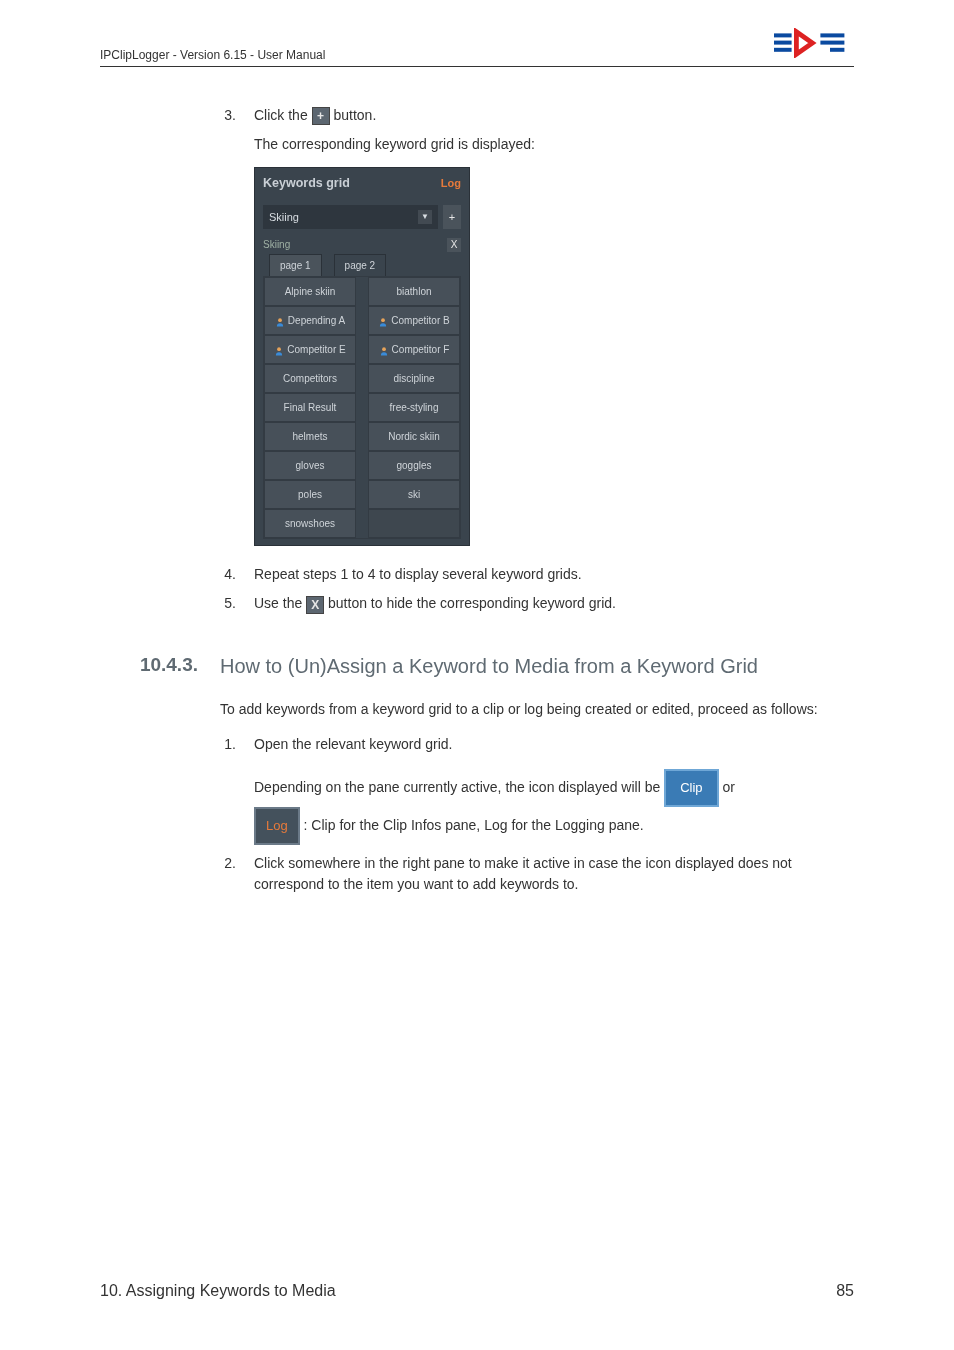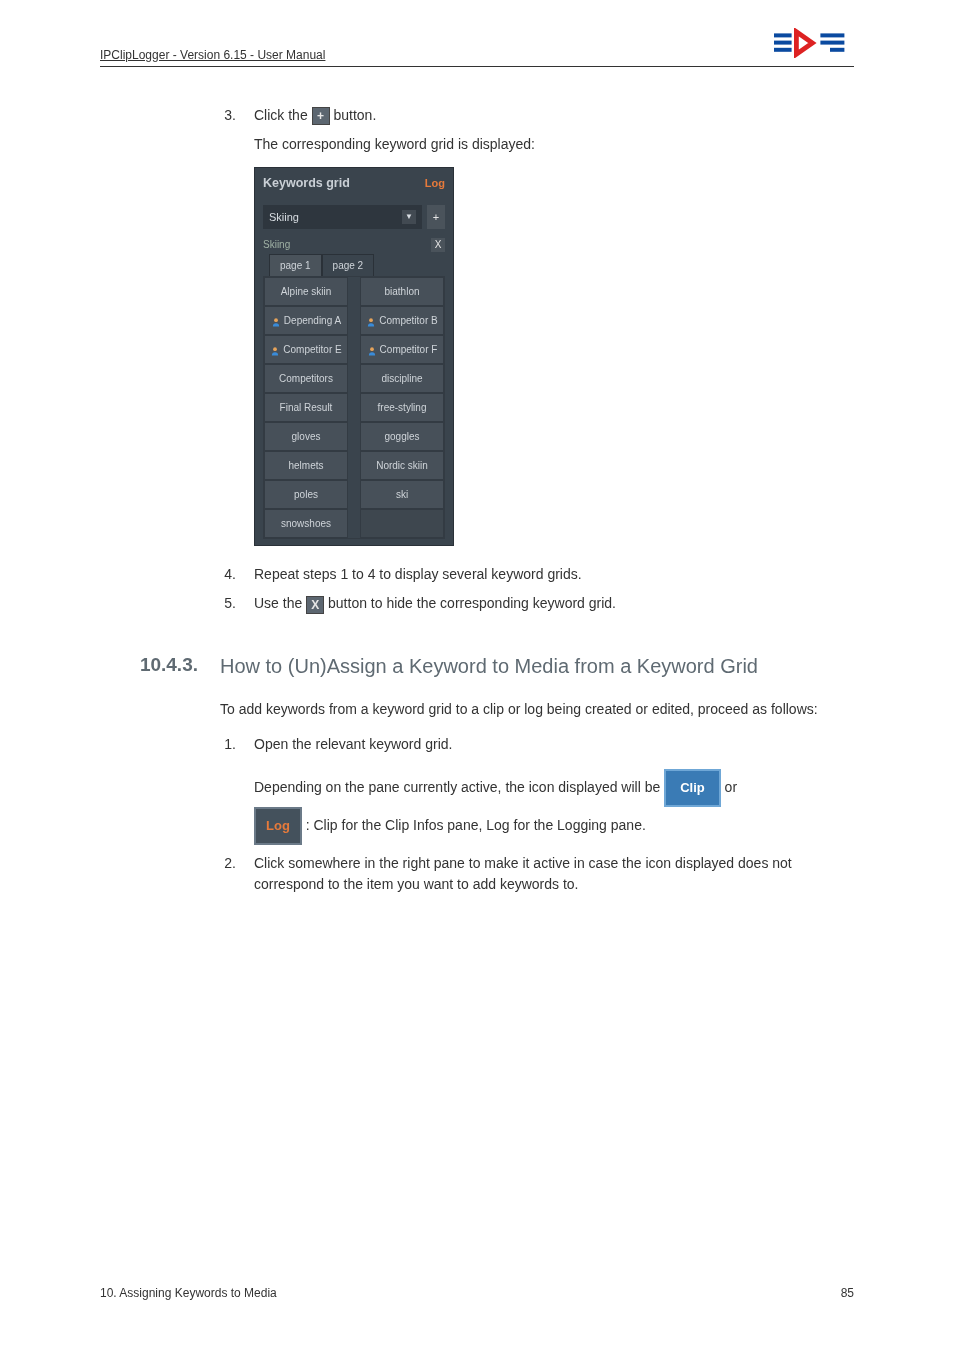--- a/index.html
+++ b/index.html
@@ -18,21 +18,20 @@
     right: 100px;
     border-bottom: 1px solid #333;
     padding-bottom: 4px;
     display: flex;
     justify-content: space-between;
     align-items: flex-end;
   }
   .header-text {
     font-size: 12px;
     color: #333;
-    text-decoration: underline;
   }
   .logo {
     position: absolute;
     right: 0;
     top: -20px;
   }
   .logo svg { width: 80px; height: 30px; }
 
   .content {
     position: absolute;
@@ -70,21 +69,21 @@
   }
 
   .sub-text {
     margin-top: 8px;
     font-size: 14px;
   }
 
   
   .kg-panel {
     margin-top: 12px;
-    width: 200px;
+    width: 216px;
     background: #3a444d;
     color: #d8dde2;
     font-size: 11px;
     border: 1px solid #2a3138;
     padding-bottom: 6px;
   }
   .kg-title {
     display: flex;
     justify-content: space-between;
     align-items: center;
@@ -134,21 +133,21 @@
   }
   .kg-gridname { color:#9fb1a4; font-size:10px; }
   .kg-close {
     width: 14px; height: 14px;
     background:#4a535b;
     display:flex; align-items:center; justify-content:center;
     font-size:10px; color:#e6e6e6;
   }
   .kg-tabs {
     display:flex;
-    gap:0;
+    gap:12px;
     margin: 2px 8px 0 14px;
   }
   .kg-tab {
     padding: 3px 10px;
     background: #4a535b;
     font-size: 10px;
     color:#cfd4d9;
     border: 1px solid #2a3138;
     border-bottom: none;
   }
@@ -201,37 +200,37 @@
     margin-top: 20px;
     font-size: 14px;
     line-height: 1.5;
   }
 
   .clip-badge, .log-badge {
     display: inline-flex;
     vertical-align: middle;
     align-items: center;
     justify-content: center;
-    font-weight: bold;
+    font-weight: normal;
     font-size: 13px;
     color: #fff;
     border: 2px solid #6fa7d6;
     padding: 4px 14px;
     background: #3a7bb5;
   }
   .log-badge { color: #e67a3b; background:#44515c; border-color:#6b7a88; padding: 4px 10px; }
 
   .footer {
     position: absolute;
     bottom: 50px;
     left: 100px;
     right: 100px;
     display: flex;
     justify-content: space-between;
-    font-size: 12px;
+    font-size: 16px;
     color: #333;
   }
 </style>
 </head>
 <body>
 
 <div class="header">
   <span class="header-text">IPClipLogger - Version 6.15 - User Manual</span>
   <div class="logo">
     <svg viewBox="0 0 100 36">
@@ -329,32 +328,32 @@
             <div class="kg-row">
               <div class="kg-cell">
                 <span>Final Result</span>
               </div>
               <div class="kg-cell">
                 <span>free-styling</span>
               </div>
             </div>
             <div class="kg-row">
               <div class="kg-cell">
+                <span>helmets</span>
+              </div>
+              <div class="kg-cell">
+                <span>Nordic skiin</span>
+              </div>
+            </div>
+            <div class="kg-row">
+              <div class="kg-cell">
                 <span>gloves</span>
               </div>
               <div class="kg-cell">
                 <span>goggles</span>
-              </div>
-            </div>
-            <div class="kg-row">
-              <div class="kg-cell">
-                <span>helmets</span>
-              </div>
-              <div class="kg-cell">
-                <span>Nordic skiin</span>
               </div>
             </div>
             <div class="kg-row">
               <div class="kg-cell">
                 <span>poles</span>
               </div>
               <div class="kg-cell">
                 <span>ski</span>
               </div>
             </div>

